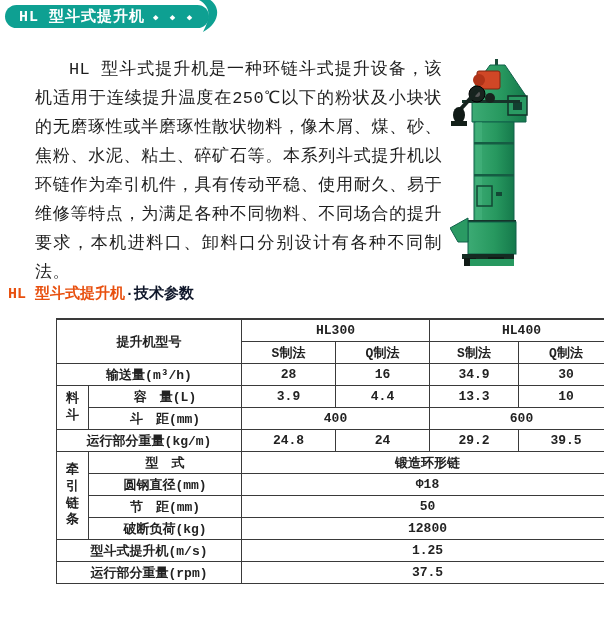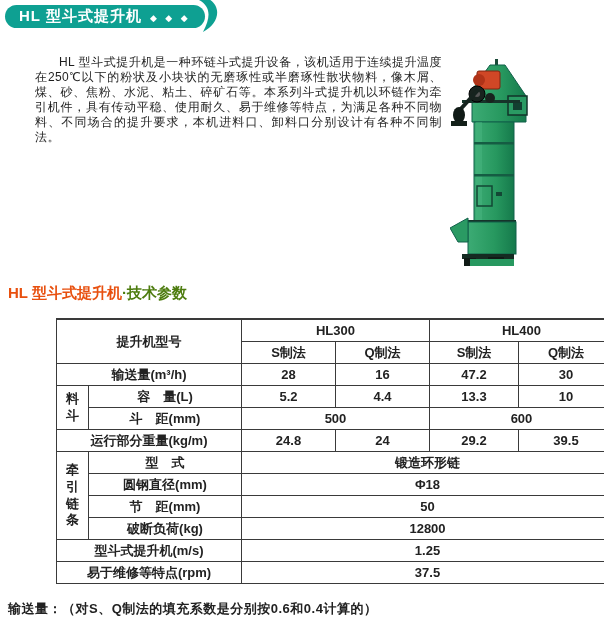--- a/index.html
+++ b/index.html
@@ -1,35 +1,35 @@
 <!DOCTYPE html>
 <html><head>
 <meta charset="utf-8">
 <style>
   html,body{margin:0;padding:0;background:#fff;}
   .page{
     position:relative;width:604px;height:628px;background:#ffffff;overflow:hidden;
-    font-family:Liberation Sans, sans-serif;color:#1c1c1c;
+    font-family:Liberation Mono, monospace;color:#1c1c1c;
   }
   
   .banner{position:absolute;left:5px;top:5px;height:23px;display:inline-flex;align-items:center;
     background:#0EA092;border-radius:13px;padding:0 14px;}
   .banner .title{color:#fff;font-weight:bold;font-size:15px;letter-spacing:1px;white-space:nowrap;}
   .banner .diamonds{color:#fff;font-size:9px;letter-spacing:3px;margin-left:8px;padding-top:2px;}
   .swoosh{position:absolute;left:193px;top:-2px;}
   
   .intro{position:absolute;left:35px;top:55px;width:407px;}
-  .intro p{margin:0;font-size:12px;line-height:15px;text-align:justify;text-indent:2em;
+  .intro p{margin:0;font-size:17px;line-height:29px;text-align:justify;text-indent:2em;
     letter-spacing:0.4px;color:#1e1e1e;}
   
   .photo{position:absolute;left:450px;top:58px;}
   
   .sec-head{position:absolute;left:8px;top:284px;font-size:15px;font-weight:bold;white-space:nowrap;}
   .sec-head .orange{color:#E8500F;}
-  .sec-head .black{color:#4d7c0f;}
+  .sec-head .black{color:#0f172a;}
   
   table.spec{position:absolute;left:8px;top:318px;width:557px;border-collapse:collapse;
     table-layout:fixed;border-top:2px solid #3a3a3a;margin-left:48px;}
   table.spec td{border:1px solid #3a3a3a;height:21px;text-align:center;vertical-align:middle;
     font-size:13px;font-weight:bold;color:#222;padding:0;}
   td.nl{border-left:none;}
   td.nr{border-right:none;}
   td.bb2{border-bottom-width:2px;}
   .vert{display:inline-block;width:1em;line-height:1.3;}
   
@@ -120,34 +120,34 @@
       <tr>
         <td class="bb2">S制法</td>
         <td class="bb2">Q制法</td>
         <td class="bb2">S制法</td>
         <td class="bb2 nr">Q制法</td>
       </tr>
       <tr>
         <td colspan="2" class="nl bb2">输送量(m³/h)</td>
         <td class="bb2">28</td>
         <td class="bb2">16</td>
-        <td class="bb2">47.2</td>
+        <td class="bb2">34.9</td>
         <td class="bb2 nr">30</td>
       </tr>
       <tr>
         <td rowspan="2" class="bb2"><span class="vert">料斗</span></td>
         <td>容　量(L)</td>
-        <td>5.2</td>
+        <td>3.9</td>
         <td>4.4</td>
         <td>13.3</td>
         <td class="nr">10</td>
       </tr>
       <tr>
         <td class="bb2">斗　距(mm)</td>
-        <td colspan="2" class="bb2">500</td>
+        <td colspan="2" class="bb2">400</td>
         <td colspan="2" class="bb2 nr">600</td>
       </tr>
       <tr>
         <td colspan="2" class="nl bb2">运行部分重量(kg/m)</td>
         <td class="bb2">24.8</td>
         <td class="bb2">24</td>
         <td class="bb2">29.2</td>
         <td class="bb2 nr">39.5</td>
       </tr>
       <tr>
@@ -165,21 +165,20 @@
       </tr>
       <tr>
         <td class="bb2">破断负荷(kg)</td>
         <td colspan="4" class="bb2 nr">12800</td>
       </tr>
       <tr>
         <td colspan="2" class="nl">型斗式提升机(m/s)</td>
         <td colspan="4" class="nr">1.25</td>
       </tr>
       <tr>
-        <td colspan="2" class="nl bb2">易于维修等特点(rpm)</td>
+        <td colspan="2" class="nl bb2">运行部分重量(rpm)</td>
         <td colspan="4" class="bb2 nr">37.5</td>
       </tr>
     </tbody>
   </table>
 
-  <div class="note">输送量：（对S、Q制法的填充系数是分别按0.6和0.4计算的）</div>
 
 </div>
 
 </body></html>

